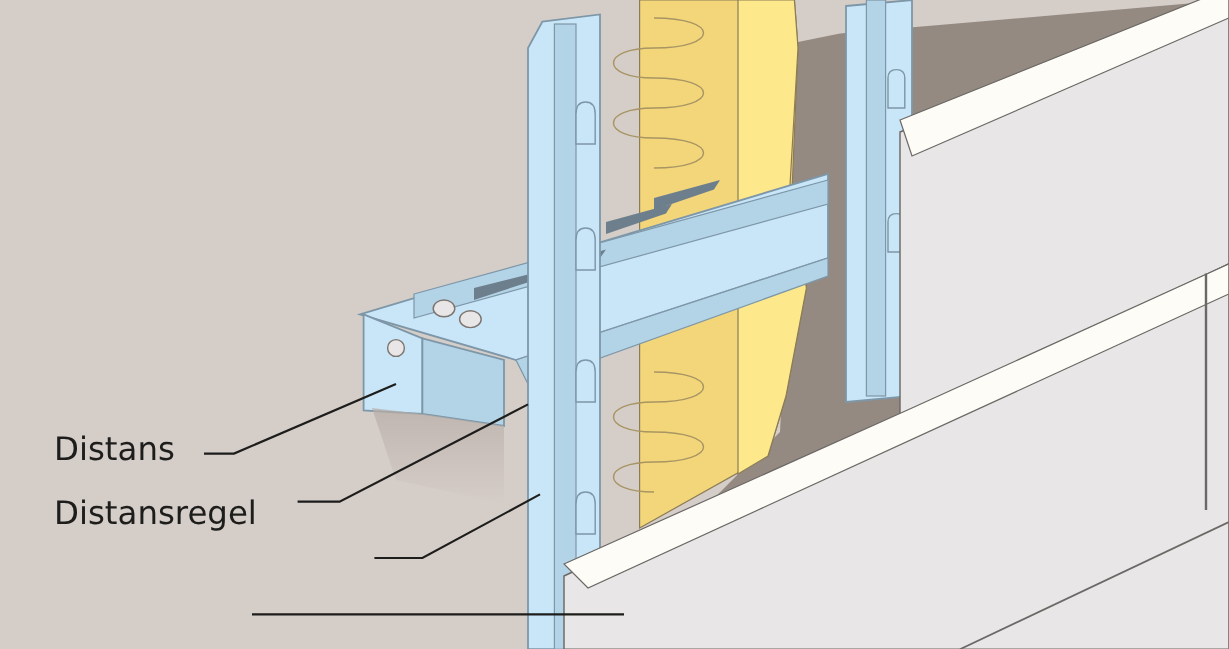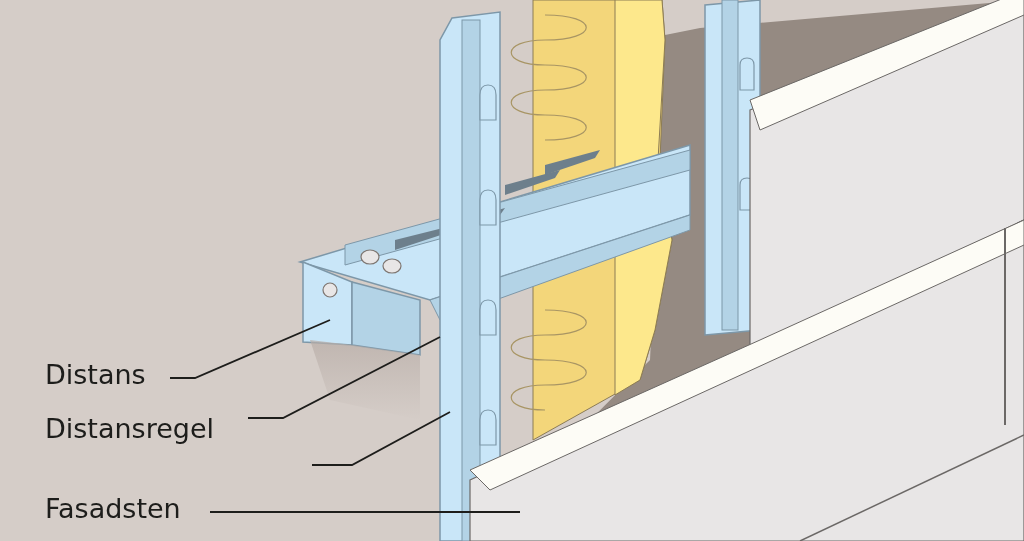--- a/index.html
+++ b/index.html
@@ -91,14 +91,13 @@
   <g stroke="#1d1d1b" stroke-width="1.8" fill="none">
     <path d="M170,378 L195,378 L330,320"></path>
     <path d="M248,418 L283,418 L440,337"></path>
     <path d="M312,465 L352,465 L450,412"></path>
     <path d="M210,512 L520,512"></path>
   </g>
 </svg>
 
   <div class="label" id="lbl-0">Distans</div>
   <div class="label" id="lbl-1">Distansregel</div>
-  <div class="label" id="lbl-3">Fasadsten</div>
 </div>
 
 </body></html>

